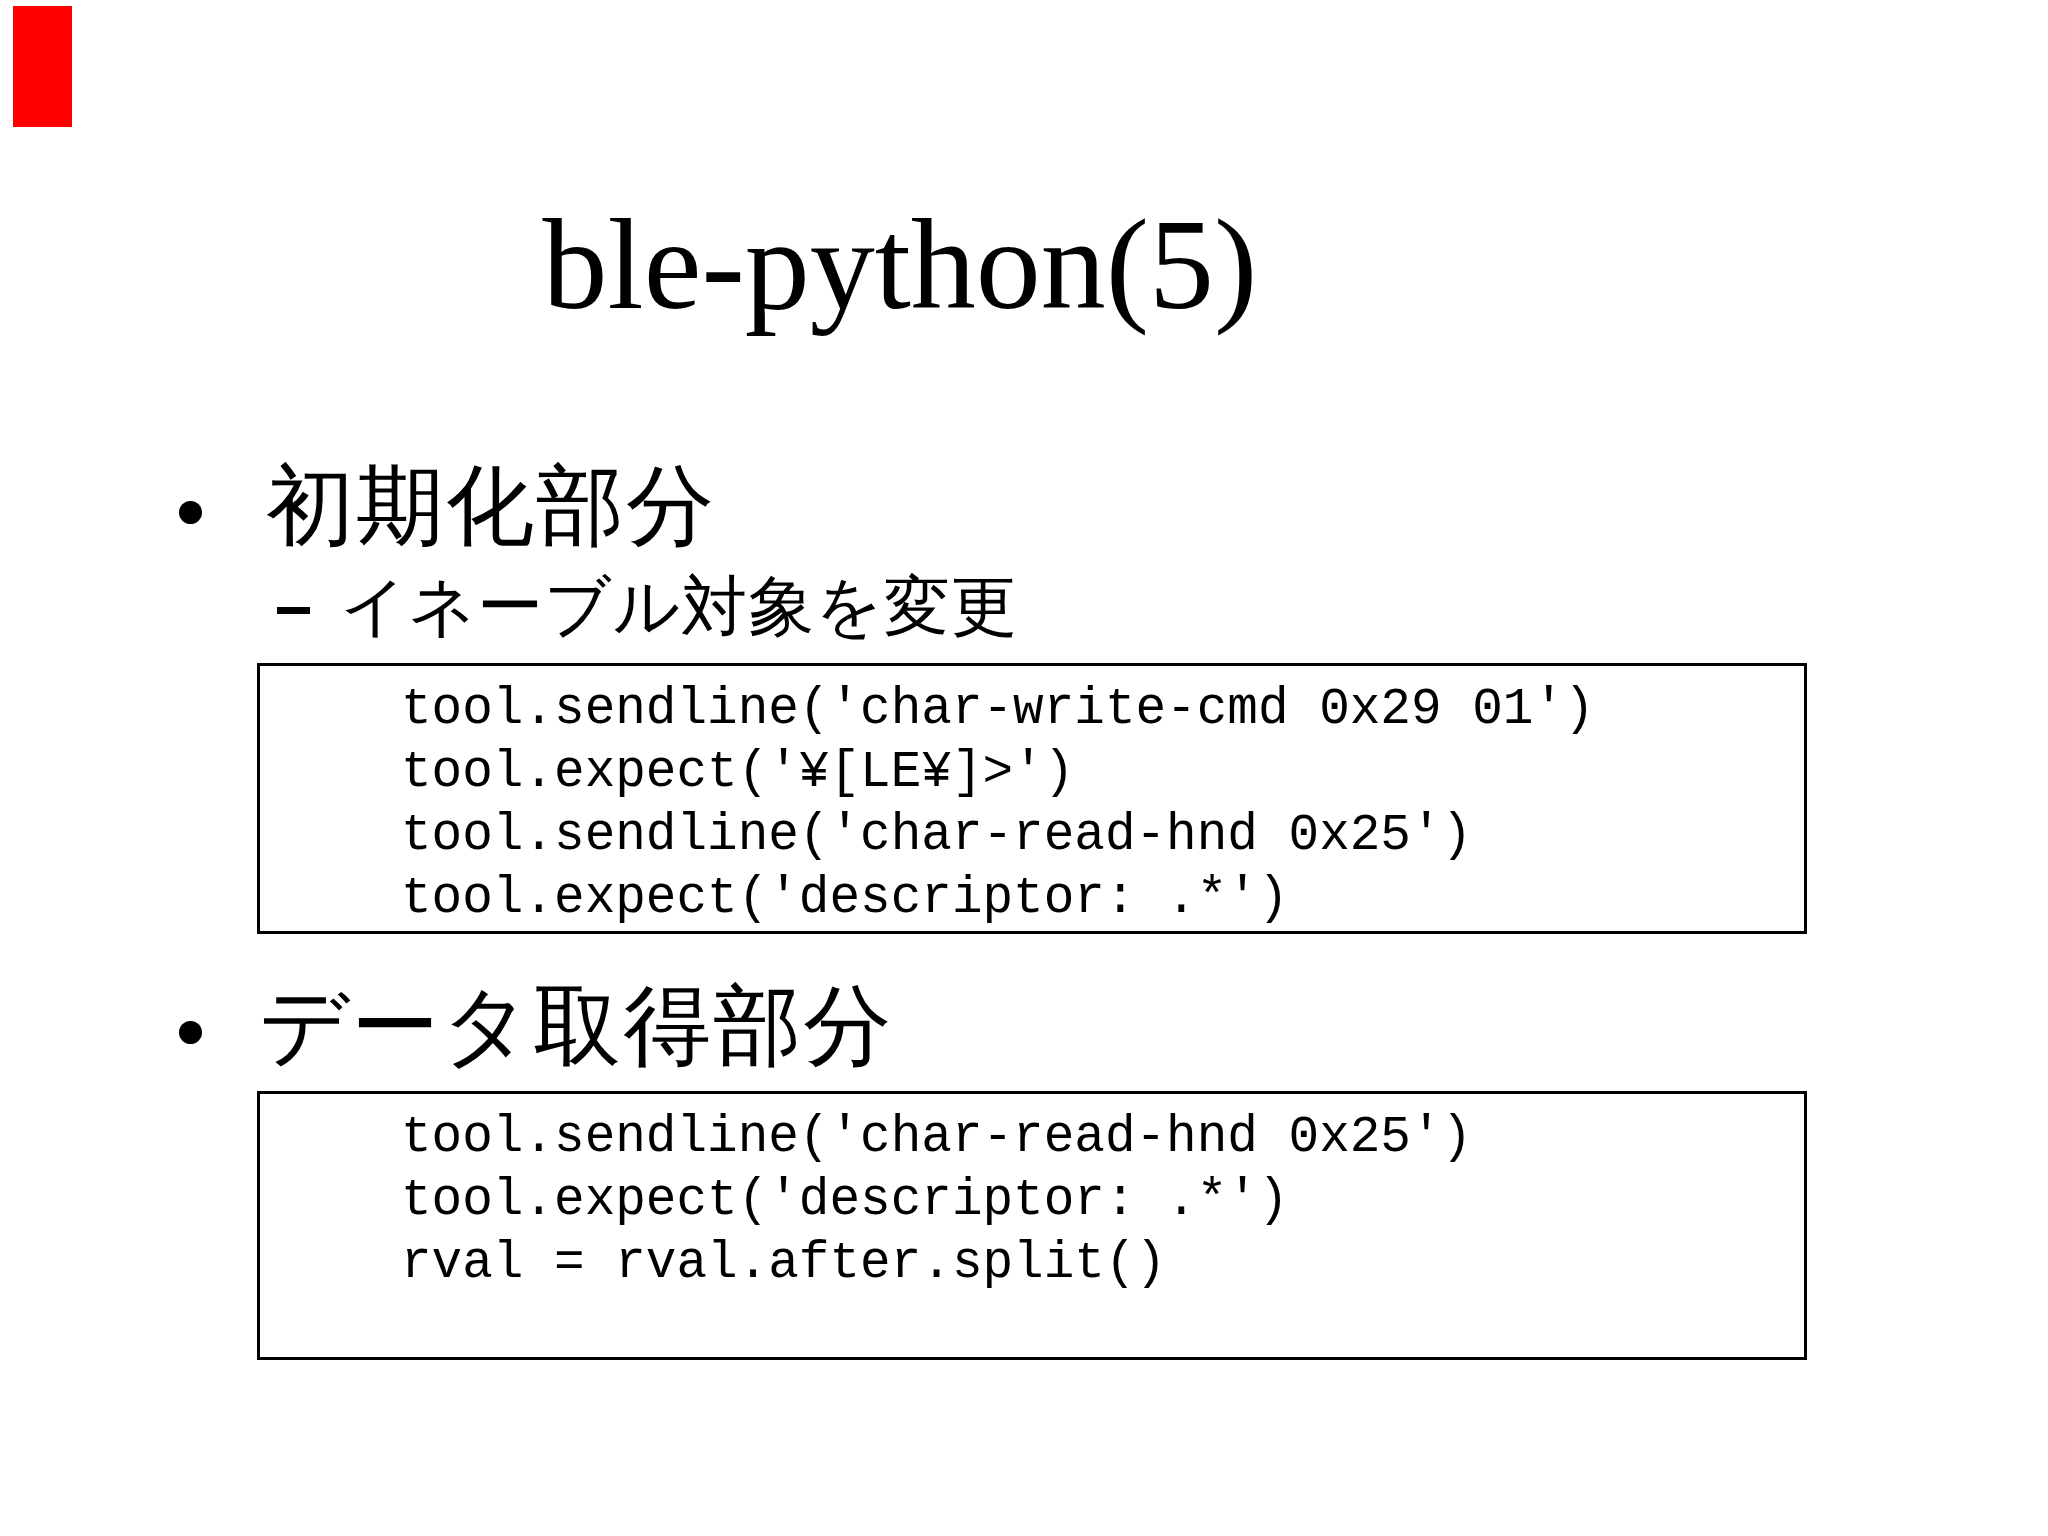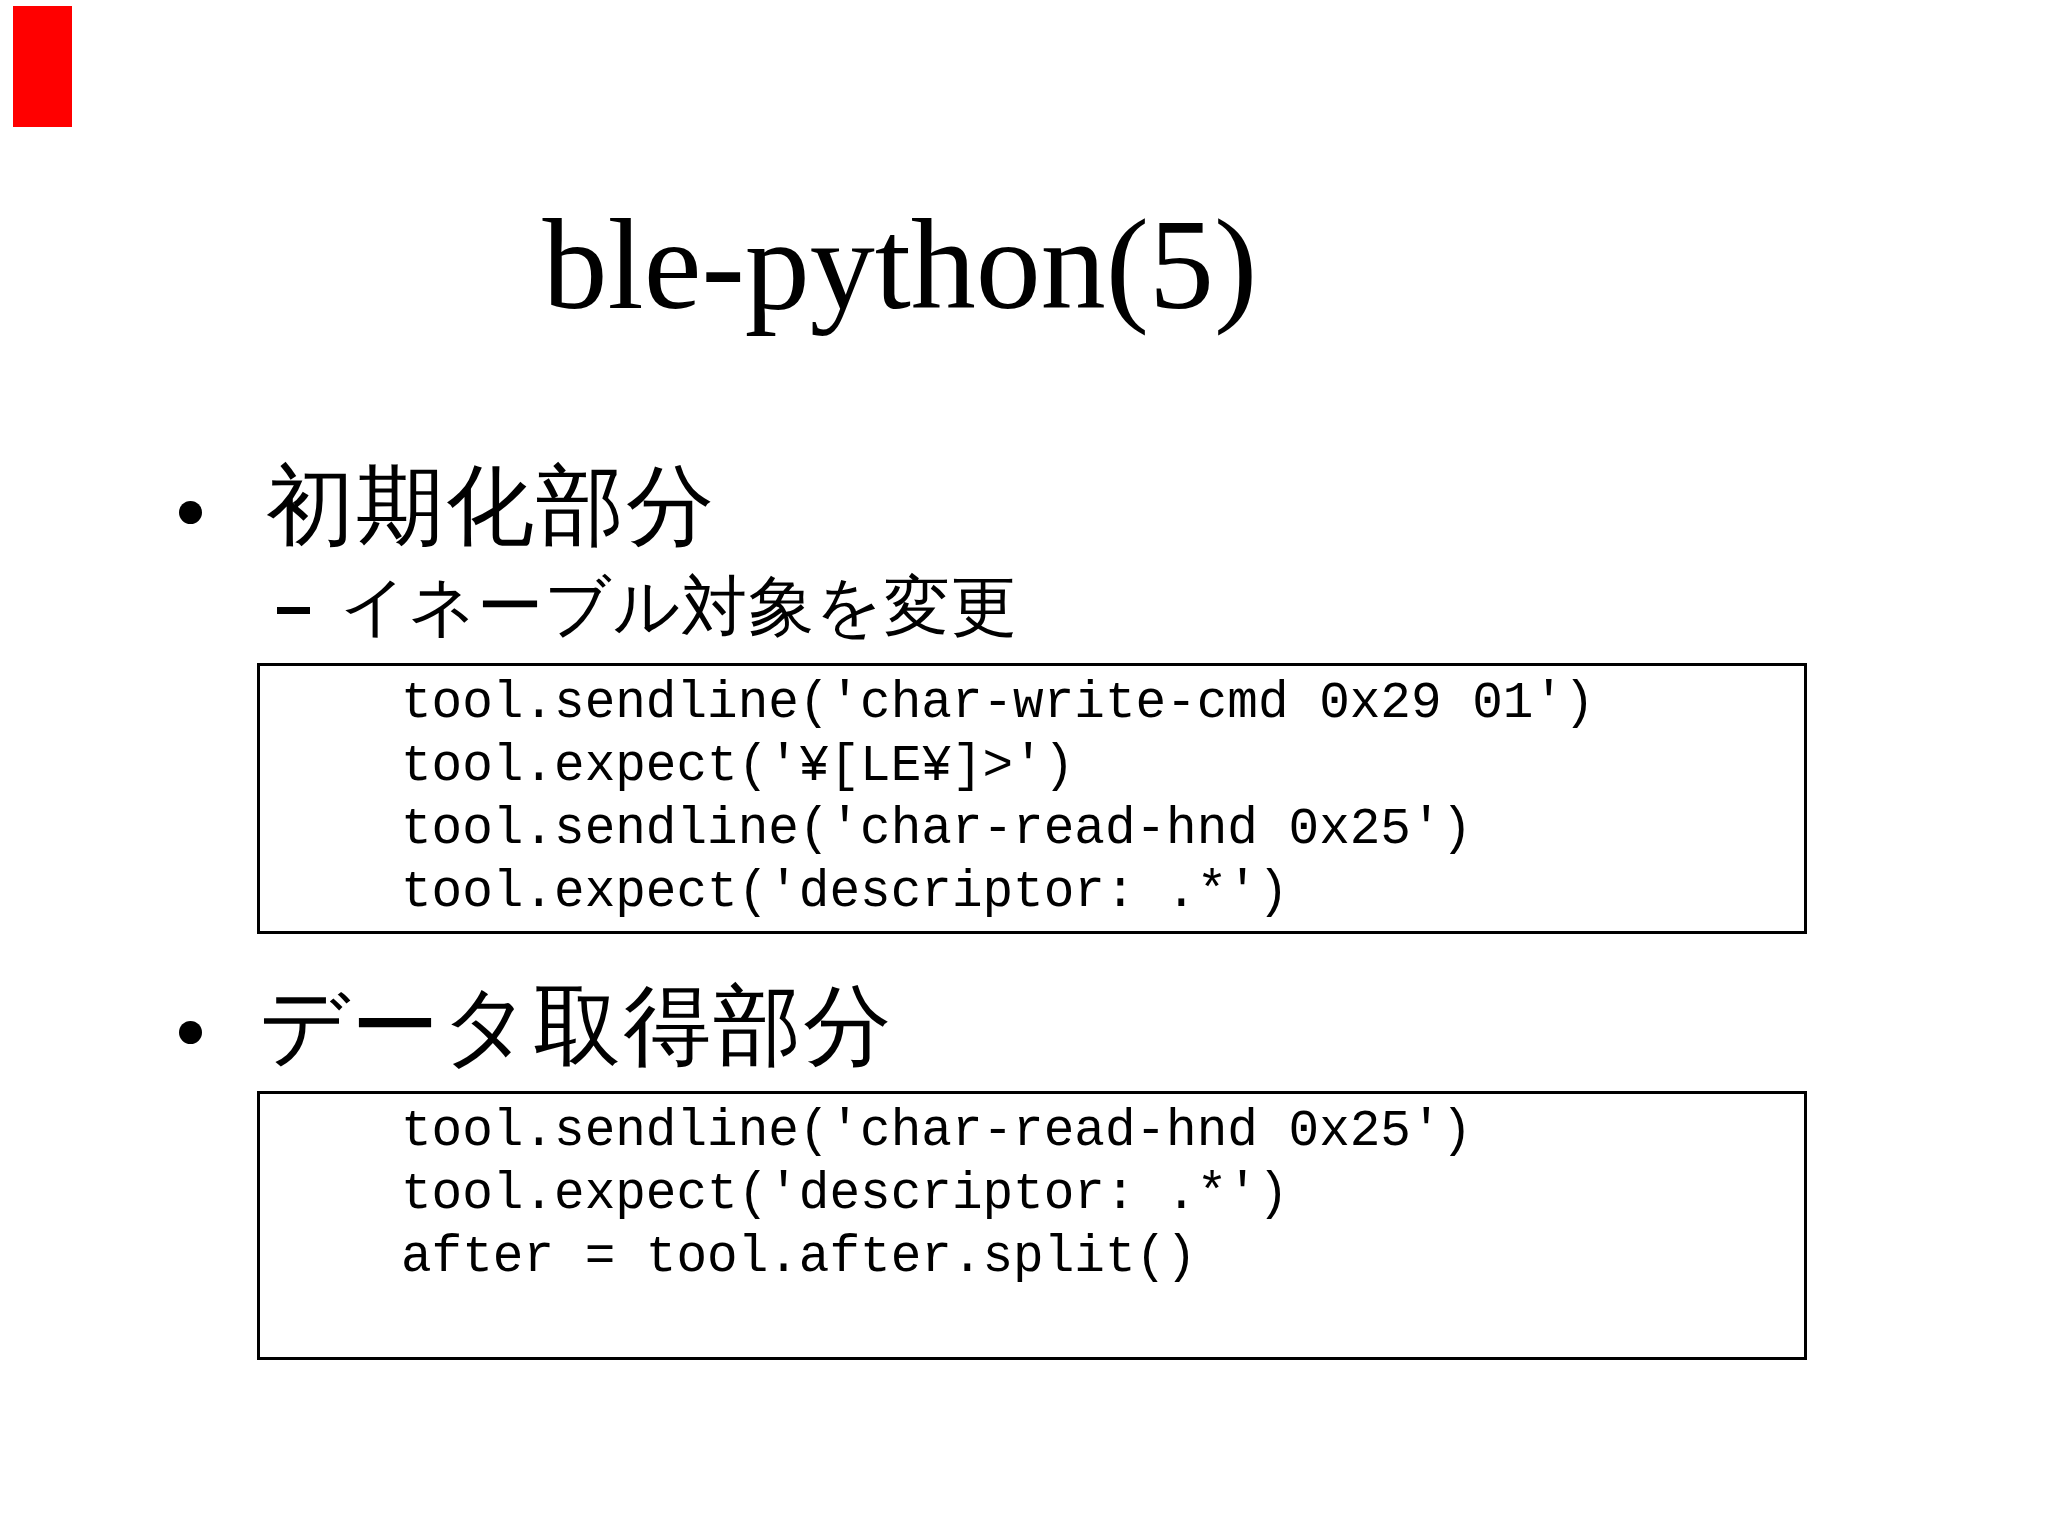--- a/index.html
+++ b/index.html
@@ -29,21 +29,21 @@
   #heading-data{left:259px;top:982px;text-align:center;}
   .sub-dash{
     left:277px;top:607px;width:33px;height:7px;background:#000;
   }
   .heading-2{
     left:340px;top:573px;font-size:66px;line-height:1;letter-spacing:1px;white-space:nowrap;
   }
   .code-box{
     left:257px;width:1550px;box-sizing:border-box;
     border:3px solid #000;background:#fff;
-    padding:6px 8px 0 141px;
+    padding:12px 8px 0 141px;
     font-family:"Liberation Mono","DejaVu Sans Mono",monospace;
     font-size:51px;line-height:63px;
   }
   #code-box-init{top:663px;height:271px;}
   #code-box-data{top:1091px;height:269px;}
   .code-line{white-space:pre;}
 </style>
 </head>
 <body>
 
@@ -63,14 +63,14 @@
   <div class="code-line">tool.sendline('char-read-hnd 0x25')</div>
   <div class="code-line">tool.expect('descriptor: .*')</div>
 </div>
 
 <span class="abs bullet-dot" id="dot-2"></span>
 <div class="abs heading-1" id="heading-data">データ取得部分</div>
 
 <div class="abs code-box" id="code-box-data">
   <div class="code-line">tool.sendline('char-read-hnd 0x25')</div>
   <div class="code-line">tool.expect('descriptor: .*')</div>
-  <div class="code-line">after = tool.after.split()</div>
+  <div class="code-line">rval = rval.after.split()</div>
 </div>
 
 </body></html>

